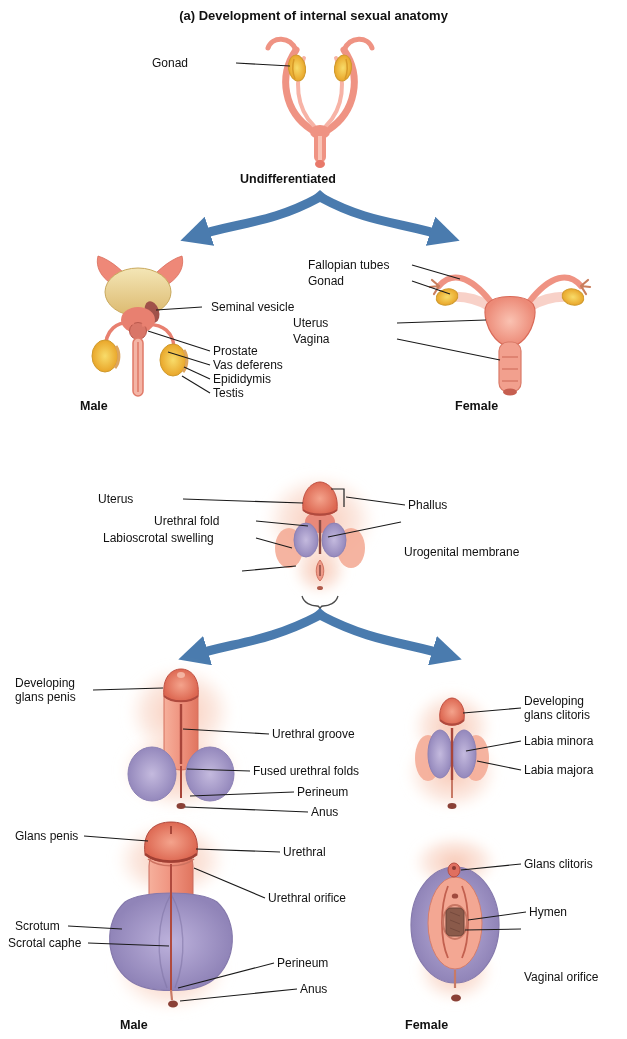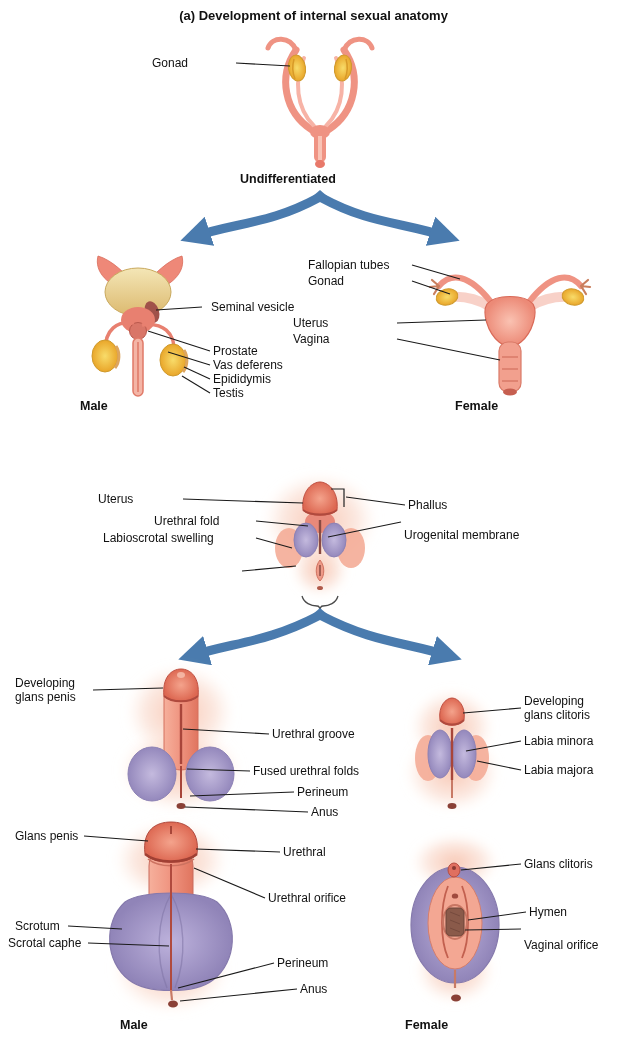--- a/index.html
+++ b/index.html
@@ -254,21 +254,21 @@
 
   <div class="lbl r" style="left:308px;top:258px;width:102px">Fallopian tubes</div>
   <div class="lbl r" style="left:308px;top:274px;width:102px">Gonad</div>
   <div class="lbl r" style="left:293px;top:316px;width:102px">Uterus</div>
   <div class="lbl r" style="left:293px;top:332px;width:102px">Vagina</div>
   <div class="cap" style="left:455px;top:399px;width:100px">Female</div>
 
   <div class="lbl r" style="left:98px;top:492px;width:83px">Uterus</div>
   <div class="lbl" style="left:408px;top:498px">Phallus</div>
   <div class="lbl r" style="left:154px;top:514px;width:99px">Urethral fold</div>
-  <div class="lbl" style="left:404px;top:528px">Urogenital membrane</div>
+  <div class="lbl" style="left:404px;top:545px">Urogenital membrane</div>
   <div class="lbl r" style="left:103px;top:531px;width:150px">Labioscrotal swelling</div>
 
   <div class="lbl two" style="left:15px;top:676px">Developing
 glans penis</div>
   <div class="lbl" style="left:272px;top:727px">Urethral groove</div>
   <div class="lbl" style="left:253px;top:764px">Fused urethral folds</div>
   <div class="lbl" style="left:297px;top:785px">Perineum</div>
   <div class="lbl" style="left:311px;top:805px">Anus</div>
   <div class="lbl two" style="left:524px;top:694px">Developing
 glans clitoris</div>
@@ -277,17 +277,17 @@
 
   <div class="lbl" style="left:15px;top:829px">Glans penis</div>
   <div class="lbl" style="left:15px;top:919px">Scrotum</div>
   <div class="lbl" style="left:8px;top:936px">Scrotal caphe</div>
   <div class="lbl" style="left:283px;top:845px">Urethral</div>
   <div class="lbl" style="left:268px;top:891px">Urethral orifice</div>
   <div class="lbl" style="left:277px;top:956px">Perineum</div>
   <div class="lbl" style="left:300px;top:982px">Anus</div>
   <div class="lbl" style="left:524px;top:857px">Glans clitoris</div>
   <div class="lbl" style="left:529px;top:905px">Hymen</div>
-  <div class="lbl" style="left:524px;top:938px">Vaginal orifice</div>
+  <div class="lbl" style="left:524px;top:970px">Vaginal orifice</div>
   <div class="cap" style="left:120px;top:1018px;width:100px">Male</div>
   <div class="cap" style="left:405px;top:1018px;width:100px">Female</div>
 
 </div>
 
 </body></html>

